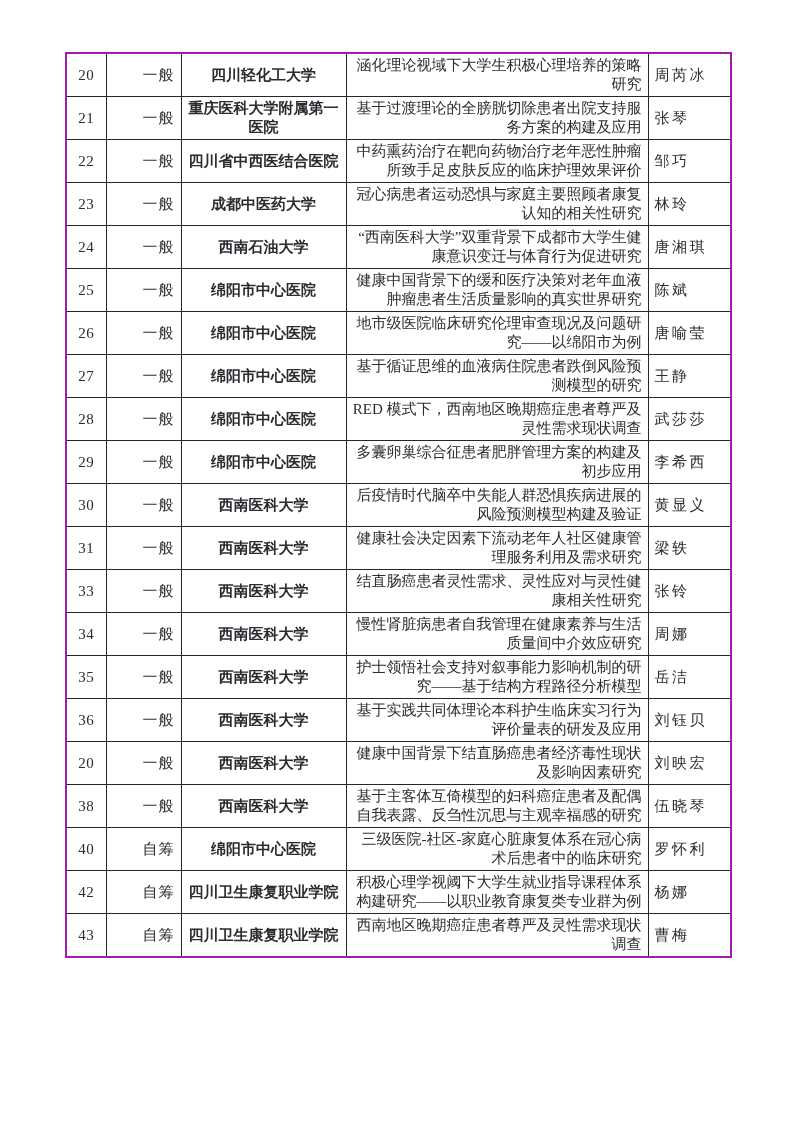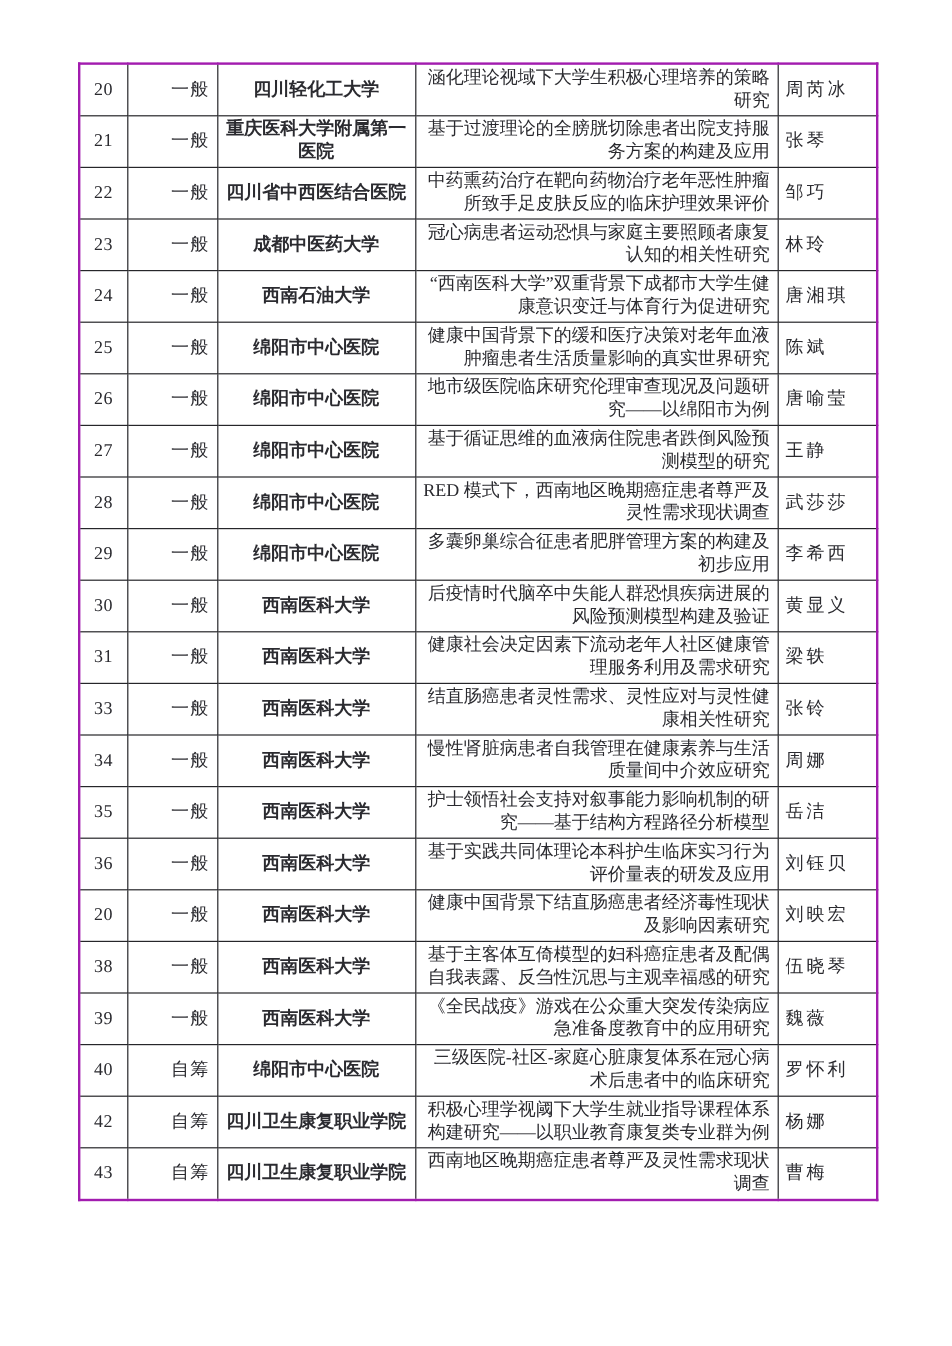--- a/index.html
+++ b/index.html
@@ -198,27 +198,20 @@
           <td class="cell-leader">刘映宏</td>
         </tr>
         <tr>
           <td class="cell-no">38</td>
           <td class="cell-category">一般</td>
           <td class="cell-institution">西南医科大学</td>
           <td class="cell-title">基于主客体互倚模型的妇科癌症患者及配偶自我表露、反刍性沉思与主观幸福感的研究</td>
           <td class="cell-leader">伍晓琴</td>
         </tr>
         <tr>
-          <td class="cell-no">39</td>
-          <td class="cell-category">一般</td>
-          <td class="cell-institution">西南医科大学</td>
-          <td class="cell-title">《全民战疫》游戏在公众重大突发传染病应急准备度教育中的应用研究</td>
-          <td class="cell-leader">魏薇</td>
-        </tr>
-        <tr>
           <td class="cell-no">40</td>
           <td class="cell-category">自筹</td>
           <td class="cell-institution">绵阳市中心医院</td>
           <td class="cell-title">三级医院-社区-家庭心脏康复体系在冠心病术后患者中的临床研究</td>
           <td class="cell-leader">罗怀利</td>
         </tr>
         <tr>
           <td class="cell-no">42</td>
           <td class="cell-category">自筹</td>
           <td class="cell-institution">四川卫生康复职业学院</td>

